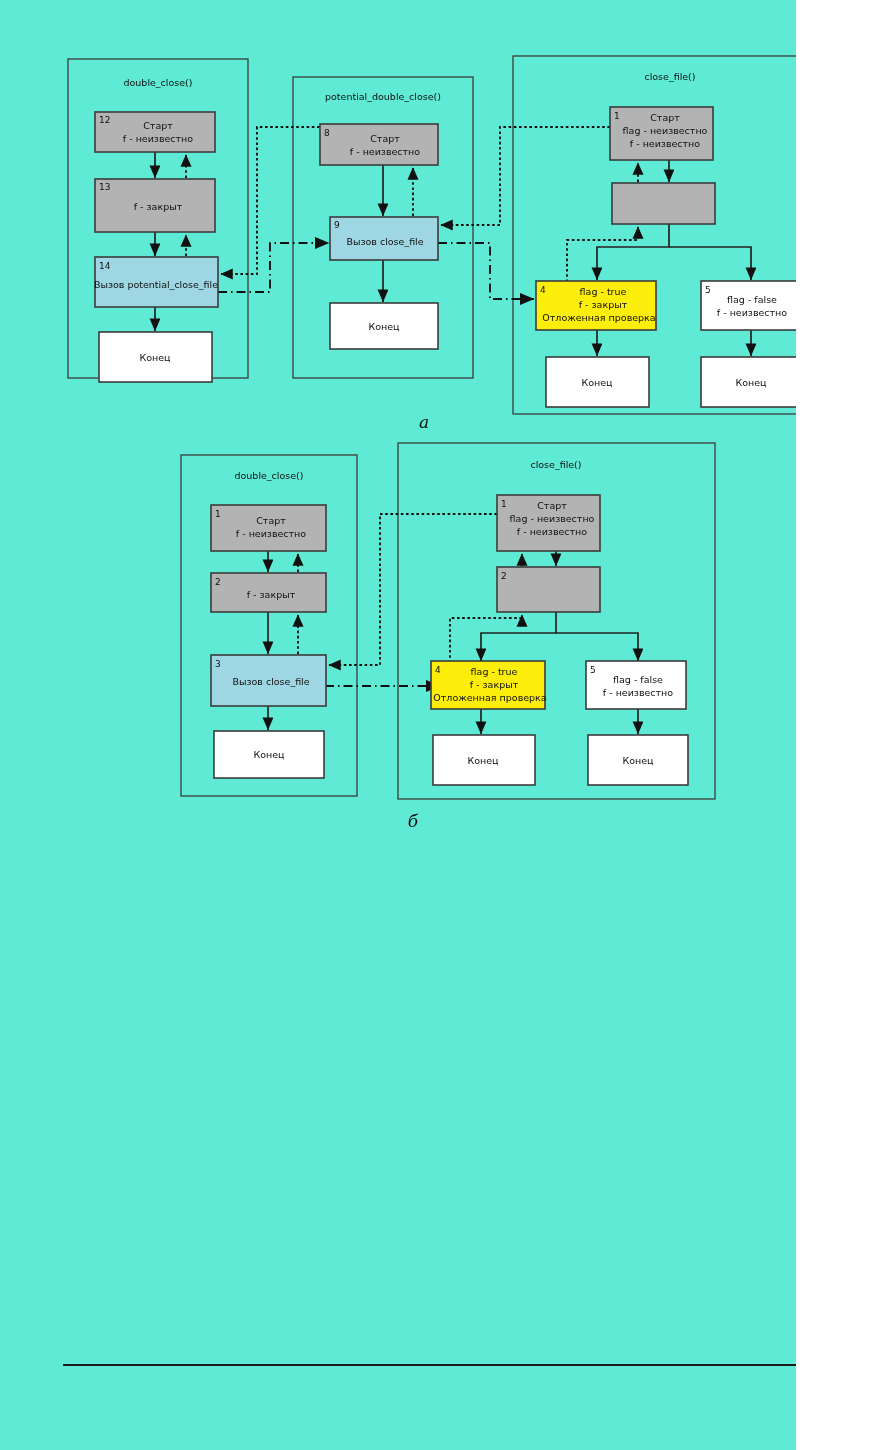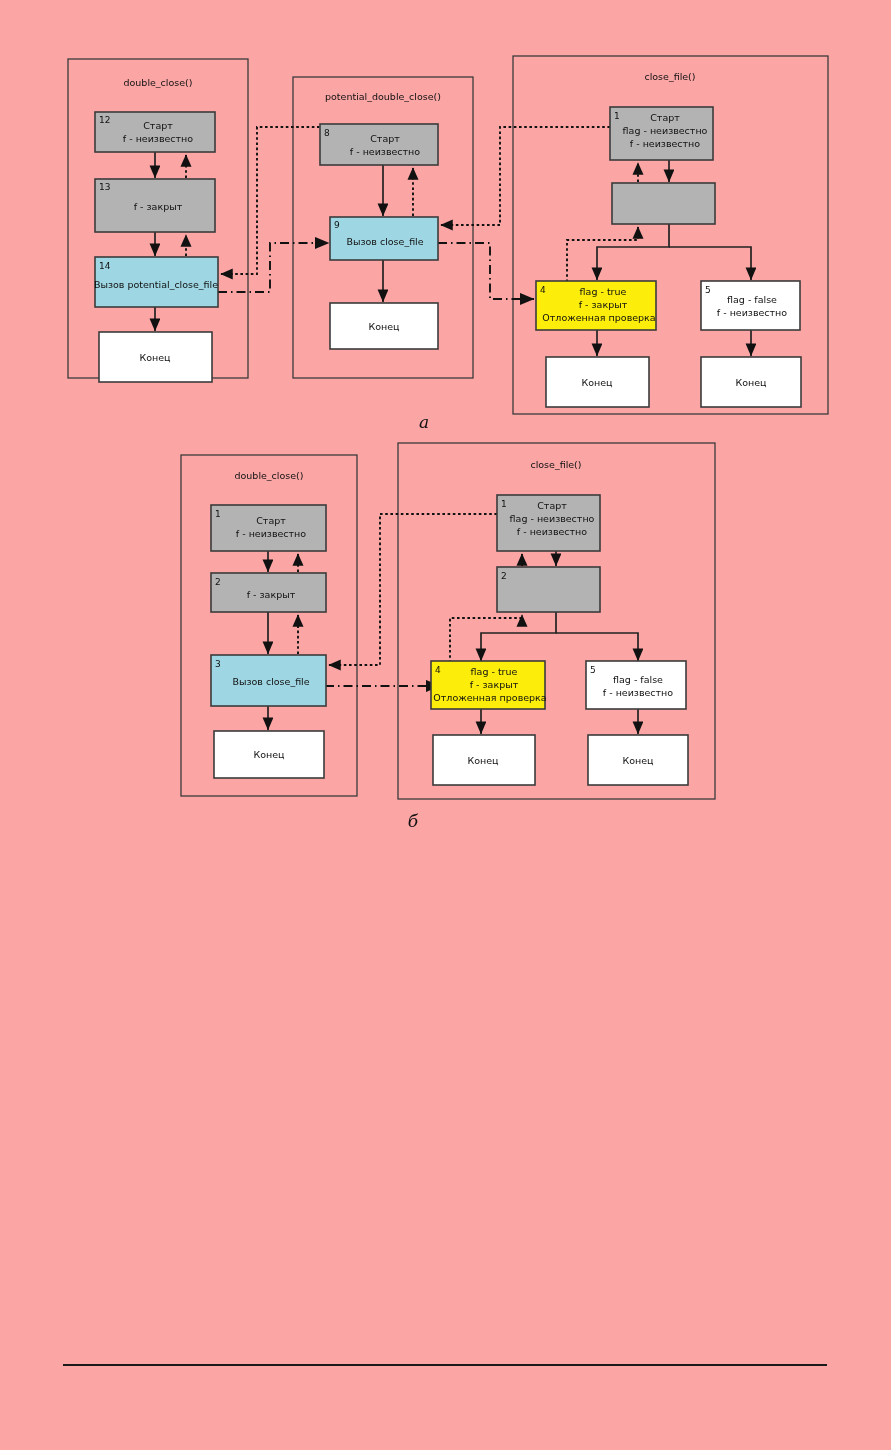--- a/index.html
+++ b/index.html
@@ -1,17 +1,17 @@
 <!DOCTYPE html>
 <html><head>
 <meta charset="utf-8">
 <style>
   html,body{margin:0;padding:0;background:#ffffff;}
   body{width:891px;height:1450px;font-family:"DejaVu Sans","Liberation Sans",sans-serif;}
-  #page{position:relative;width:891px;height:1450px;overflow:hidden;background:#fca5a5;}
+  #page{position:relative;width:796px;height:1450px;overflow:hidden;background:#5eead4;}
   svg{display:block;}
   .node-text{font-family:"DejaVu Sans","Liberation Sans",sans-serif;font-size:9.5px;fill:#111;text-anchor:middle;}
   .node-num{font-family:"DejaVu Sans","Liberation Sans",sans-serif;font-size:9px;fill:#111;text-anchor:start;}
   .grp-title{font-family:"DejaVu Sans","Liberation Sans",sans-serif;font-size:9.5px;fill:#111;text-anchor:middle;}
   .fig-label{font-family:"DejaVu Serif","Liberation Serif",serif;font-style:italic;font-size:17px;fill:#111;text-anchor:middle;}
   .box{stroke:#3b3b3b;stroke-width:1.6;}
   .grp{fill:none;stroke:#3b3b3b;stroke-width:1.3;}
   .ln{stroke:#222;stroke-width:1.7;fill:none;}
   .dot{stroke:#111;stroke-width:1.9;fill:none;stroke-dasharray:2.6 2.6;}
   .dashdot{stroke:#111;stroke-width:1.9;fill:none;stroke-dasharray:9 4 1.5 4;}

